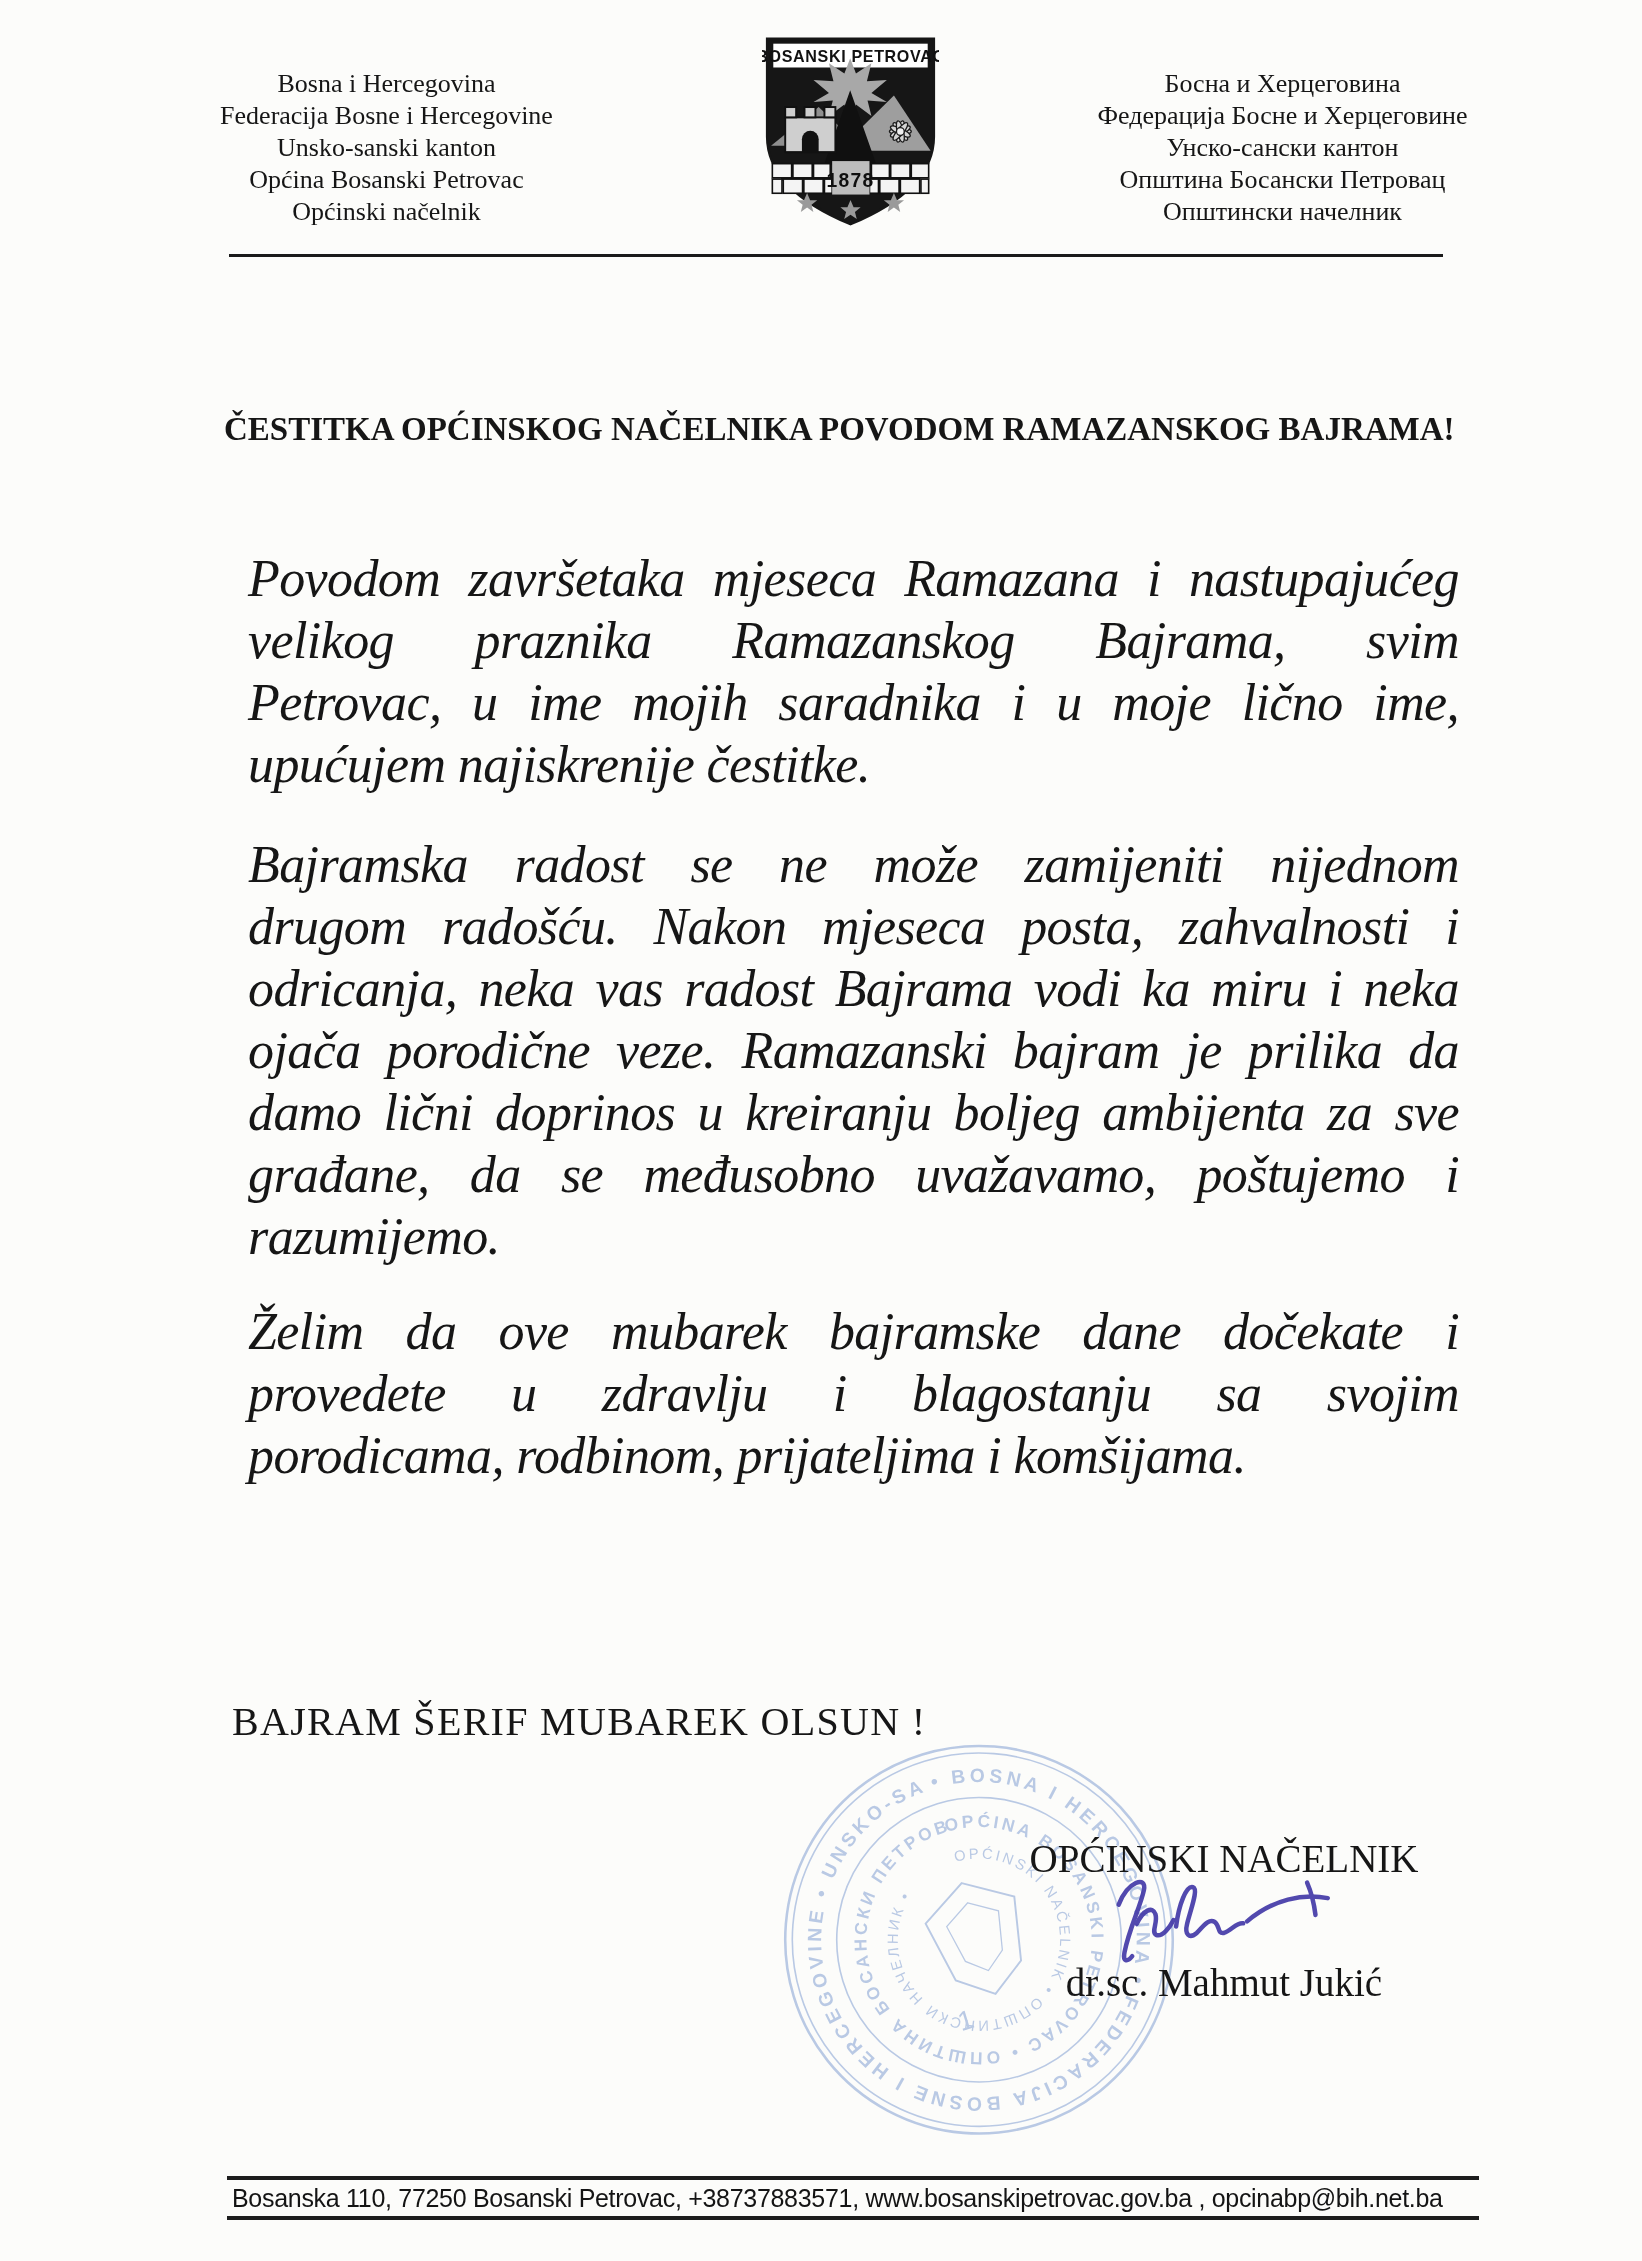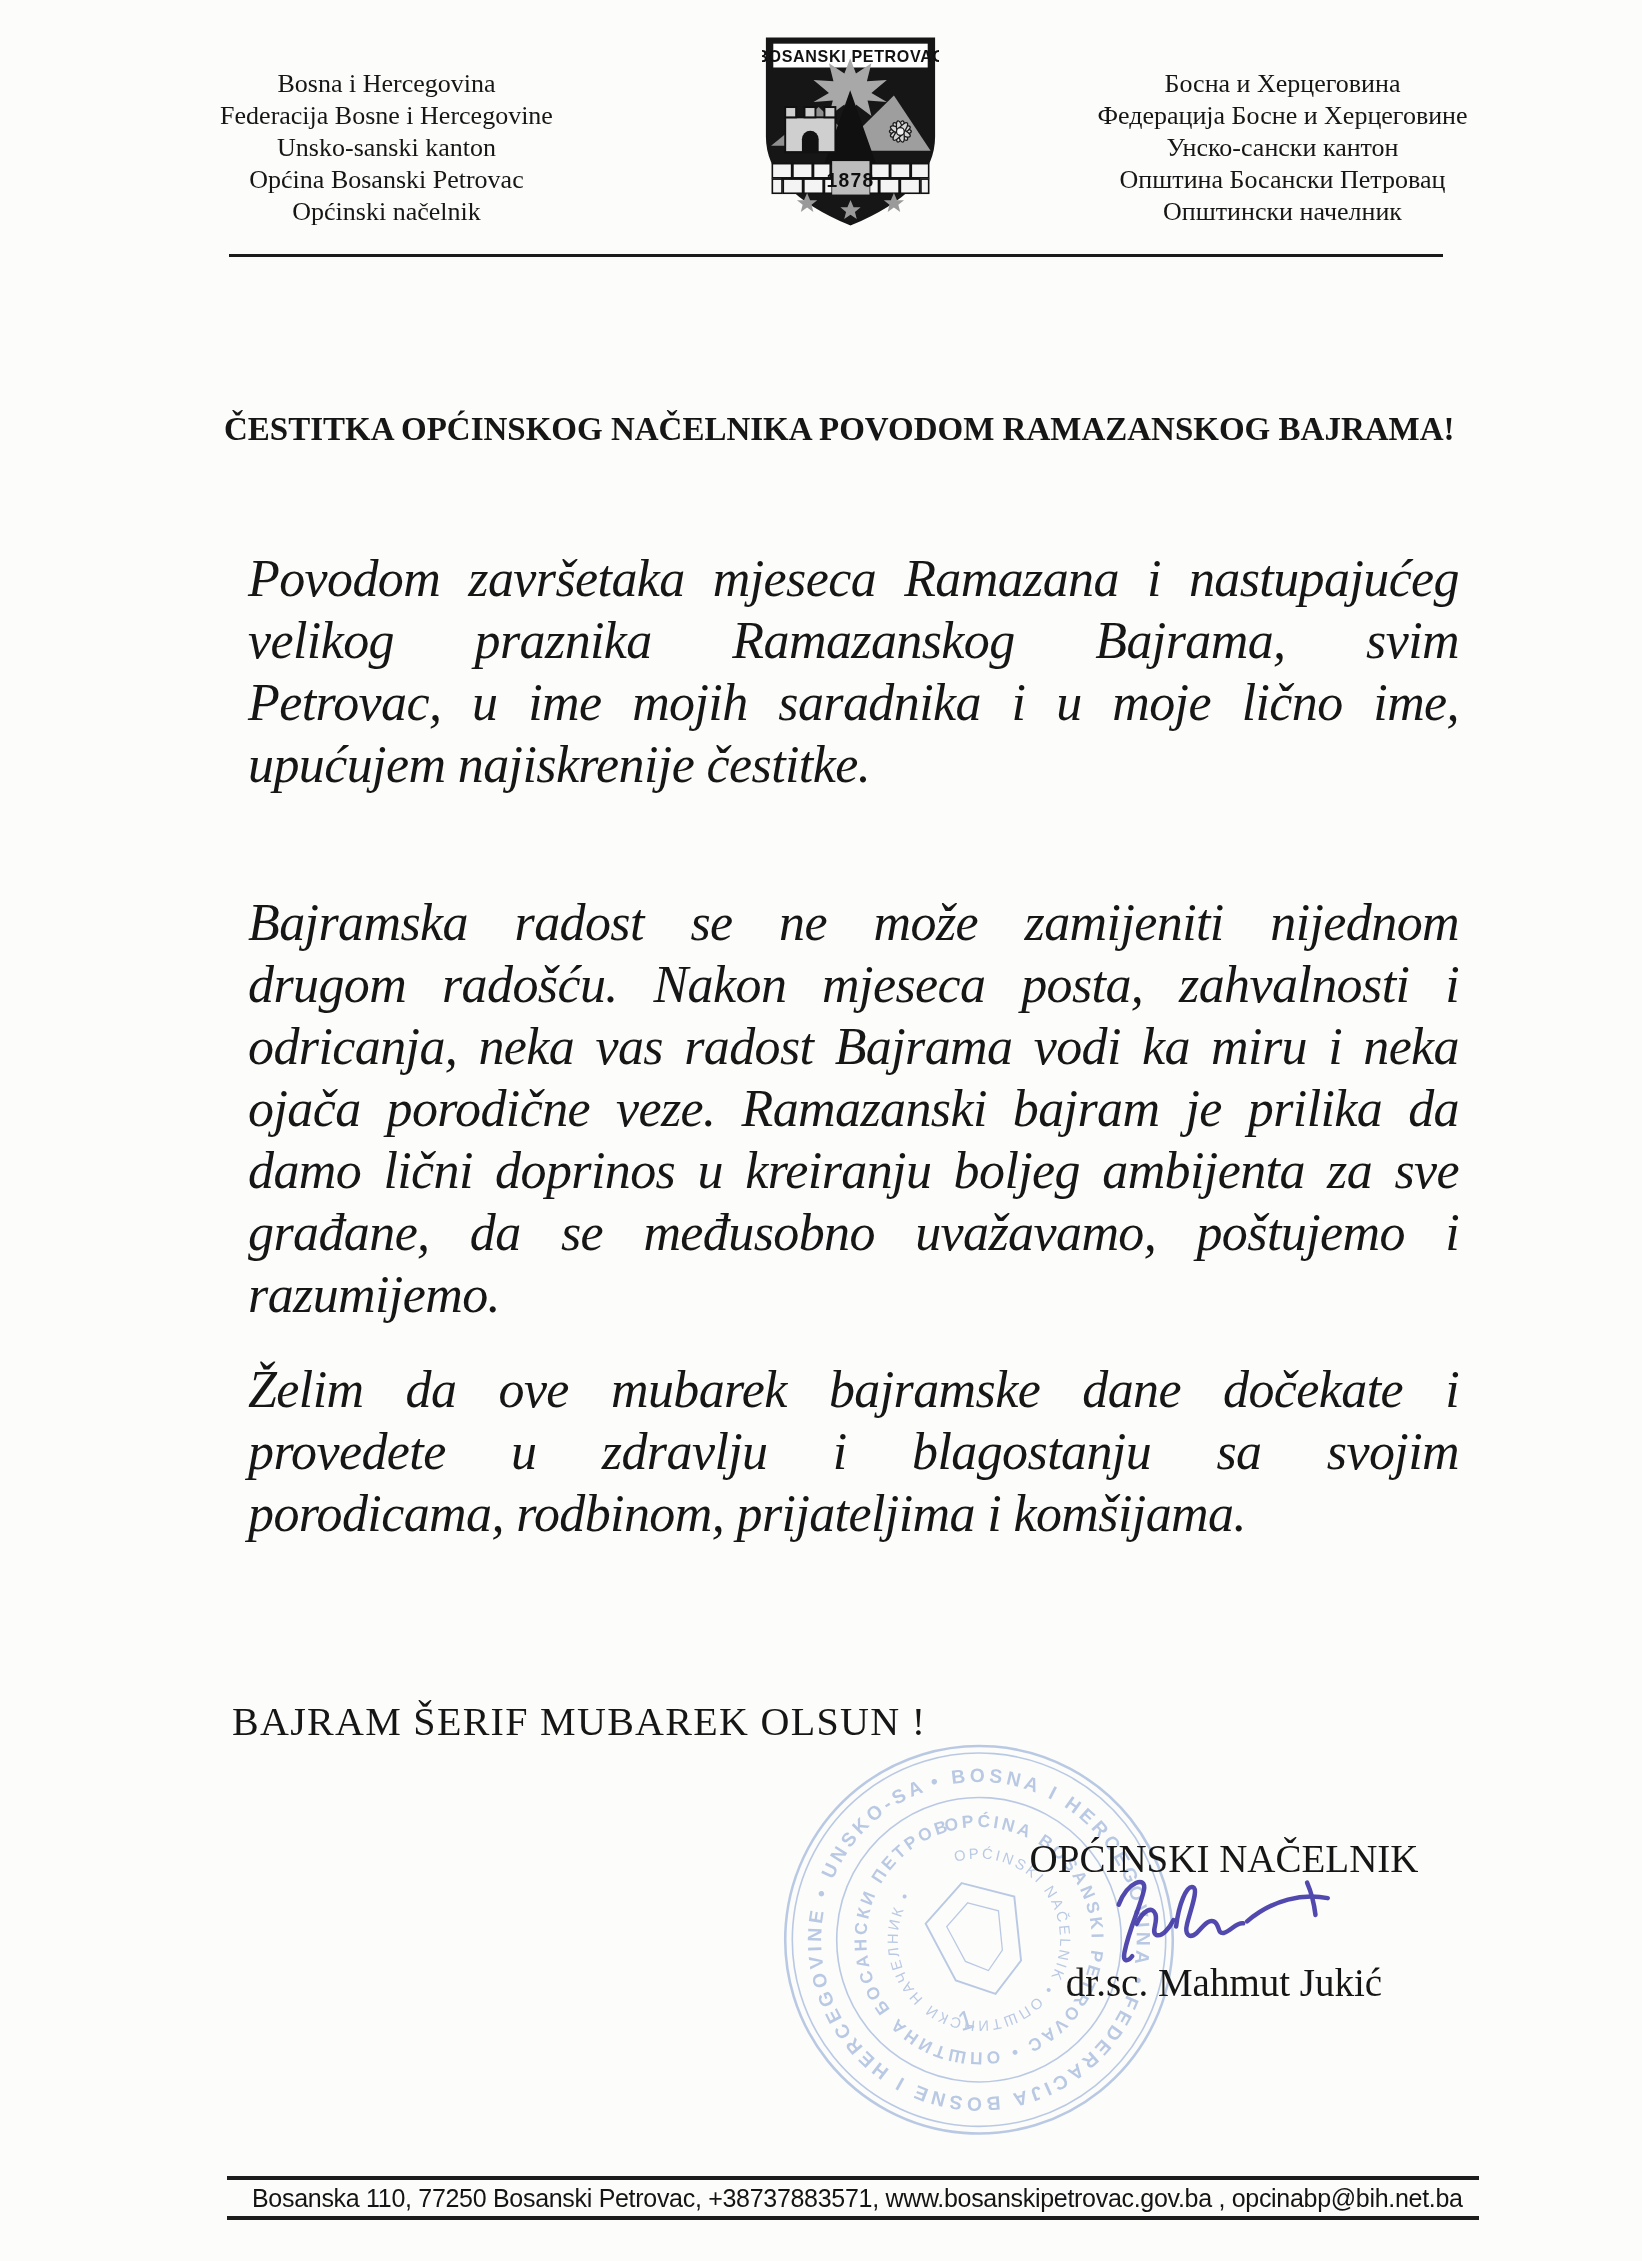--- a/index.html
+++ b/index.html
@@ -9,37 +9,37 @@
   
   .hcol{width:445px;text-align:center;font-weight:400;font-size:26px;line-height:32px;}
   .hline{white-space:nowrap;}
   #header-rule{left:229px;top:254px;width:1214px;height:3.2px;background:#1a1a1a;}
   
   #doc-title{left:216px;top:410px;width:1230px;text-align:center;font-weight:700;
              font-size:33px;line-height:39px;white-space:nowrap;margin-left:8px;}
   
   #body-block{left:248px;top:548px;width:1211px;}
   .para{width:1211px;}
-  .para:nth-child(2){margin-top:96px;}
+  .para:nth-child(2){margin-top:38px;}
   .para:nth-child(3){margin-top:33px;}
   .bline{font-style:italic;font-size:52px;line-height:62px;letter-spacing:-0.6px;text-align:left;}
   .bline.j{text-align:justify;text-align-last:justify;}
   
   #closing-line{left:232px;top:1698px;font-size:40px;letter-spacing:1.3px;white-space:nowrap;}
   
   #sig-role{left:1021px;top:1836px;width:406px;text-align:center;font-size:39px;white-space:nowrap;}
   #sig-name{left:1021px;top:1960px;width:406px;text-align:center;font-size:39px;white-space:nowrap;}
   #sig-script{left:1089px;top:1867px;}
   #stamp-wrap{left:773px;top:1735px;}
   
   .frule{left:227px;width:1252px;height:3.9px;background:#1d1d1d;}
   #footer-rule-top{top:2176px;}
   #footer-rule-bottom{top:2216px;}
   #footer-text{left:232px;top:2183px;width:1224px;font-family:"Liberation Sans",sans-serif;
-               font-size:25px;line-height:31px;letter-spacing:-0.3px;color:#141414;white-space:nowrap;margin-left:20px;}
+               font-size:25px;line-height:31px;letter-spacing:-0.3px;color:#141414;white-space:nowrap;}
 </style>
 </head>
 <body>
 
 <div id="page">
 
   <div id="header-left" class="abs hcol" style="left:164px;top:68px;">
       <div class="hline">Bosna i Hercegovina</div>
       <div class="hline">Federacija Bosne i Hercegovine</div>
       <div class="hline">Unsko-sanski kanton</div>

